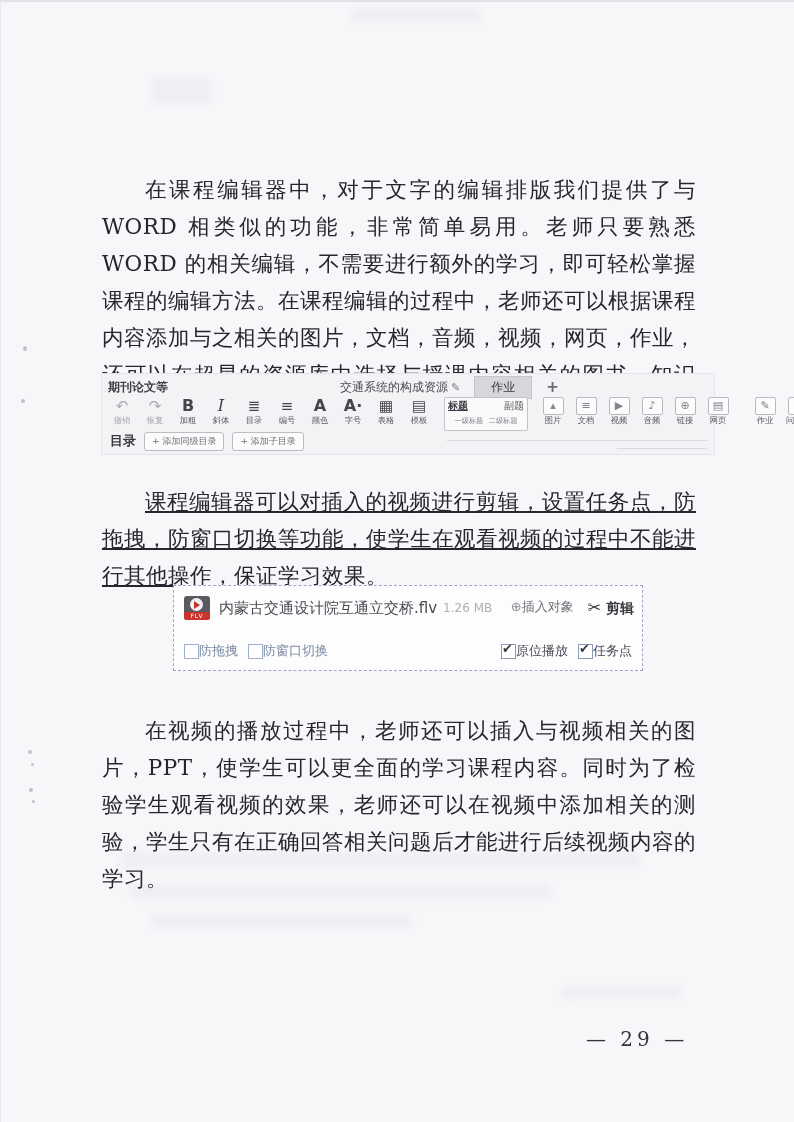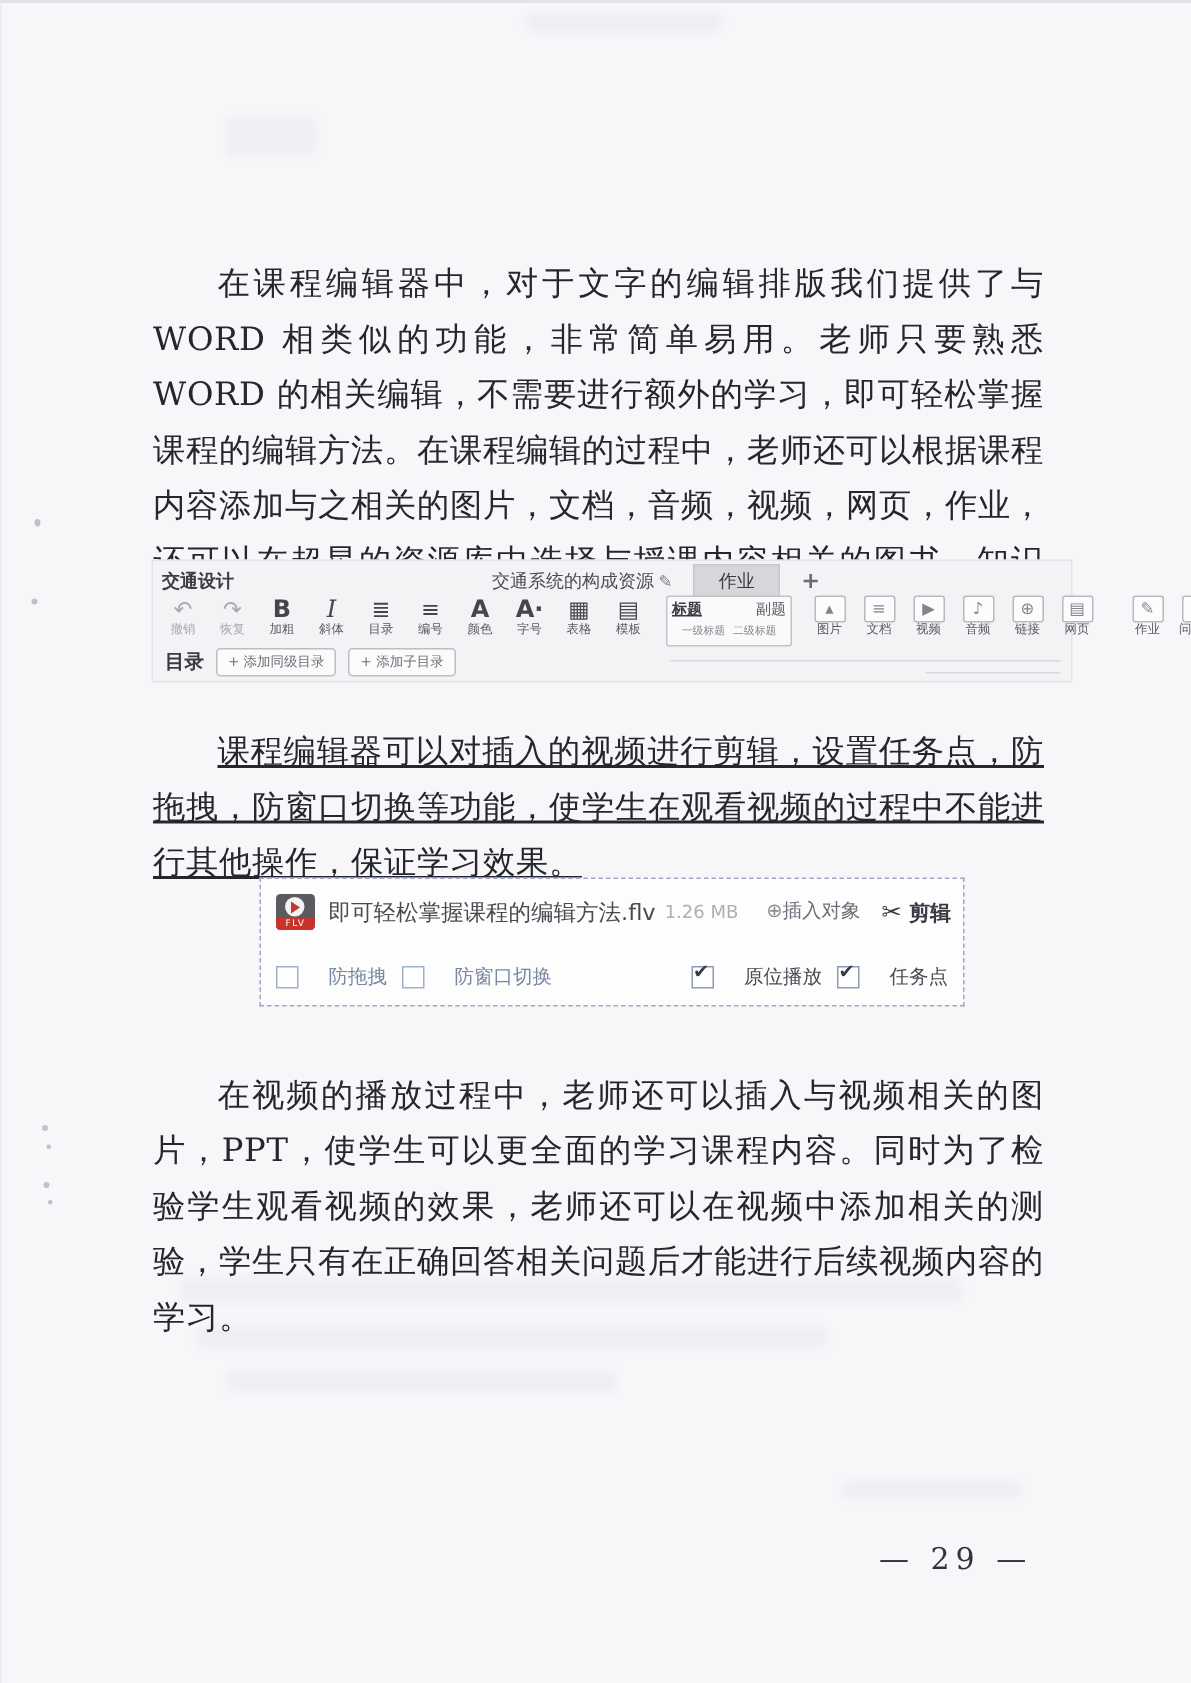--- a/index.html
+++ b/index.html
@@ -53,21 +53,21 @@
                  color:#fff;font-size:6px;line-height:8px;text-align:center;letter-spacing:1px;}
   .vname{font-size:15px;color:#4a4a52;}
   .vsize{font-size:12px;color:#aeaeb6;margin-left:6px;}
   .vact{margin-left:auto;display:flex;align-items:flex-start;gap:14px;}
   .ins{font-size:13px;color:#6e6e78;}
   .ins .oplus{font-size:13px;color:#8a8a94;}
   .clip{font-size:14px;color:#3a3a42;font-weight:bold;}
   .clip .scis{font-size:16px;}
   .vrow2{position:absolute;left:10px;bottom:10px;right:10px;display:flex;align-items:center;}
   .ckgroup{display:flex;gap:10px;} .ckgroup.right{margin-left:auto;}
-  .ck{display:flex;align-items:center;gap:20px;font-size:13px;color:#7a87a0;}
+  .ck{display:flex;align-items:center;gap:0;font-size:13px;color:#7a87a0;}
   .ck.on{color:#4a4a55;}
   .ckbox{width:13px;height:13px;border:1px solid #9fb0cc;background:#fff;flex:none;position:relative;}
   .ck.on .ckbox{border-color:#8a9ab8;}
   .ckbox .mark{position:absolute;left:0px;top:-4px;font-size:13px;color:#3a3a42;}
   
   .pagenum{position:absolute;left:585px;top:1025px;font-size:20px;color:#33333c;letter-spacing:4px;}
   
   .smudge{position:absolute;background:rgba(90,90,125,0.05);filter:blur(3px);border-radius:4px;}
   .speck{position:absolute;background:rgba(70,70,95,0.30);border-radius:50%;filter:blur(0.5px);}
 </style>
@@ -86,21 +86,21 @@
   <div class="speck" style="left:20px;top:397px;width:4px;height:4px;"></div>
   <div class="speck" style="left:27px;top:748px;width:4px;height:4px;"></div>
   <div class="speck" style="left:30px;top:761px;width:3px;height:3px;"></div>
   <div class="speck" style="left:28px;top:786px;width:4px;height:4px;"></div>
   <div class="speck" style="left:31px;top:798px;width:3px;height:3px;"></div>
 
   <p class="para" id="p1">在课程编辑器中，对于文字的编辑排版我们提供了与 WORD 相类似的功能，非常简单易用。老师只要熟悉 WORD 的相关编辑，不需要进行额外的学习，即可轻松掌握课程的编辑方法。在课程编辑的过程中，老师还可以根据课程内容添加与之相关的图片，文档，音频，视频，网页，作业，还可以在超星的资源库中选择与授课内容相关的图书，知识点，期刊论文等。</p>
 
   <div class="shot1">
     <div class="tabrow">
-      <span class="course-title">交通设计</span>
+      <span class="course-title">期刊论文等</span>
       <span class="tab-res">交通系统的构成资源</span>
       <span class="pencil">✎</span>
       <span class="tab-active">作业</span>
       <span class="tab-add">+</span>
     </div>
     <div class="toolrow" id="toolrow">
         <div class="tbtn dis">
           <span class="tico">↶</span>
           <span class="tlbl">撤销</span>
         </div>
@@ -194,21 +194,21 @@
 
   <p class="para" id="p2">课程编辑器可以对插入的视频进行剪辑，设置任务点，防拖拽，防窗口切换等功能，使学生在观看视频的过程中不能进行其他操作，保证学习效果。</p>
 
   <div class="shot2">
     <div class="vrow1">
       <span class="flv-ico">
         <span class="cir"></span>
         <span class="tri"></span>
         <span class="band">FLV</span>
       </span>
-      <span class="vname">即可轻松掌握课程的编辑方法.flv</span>
+      <span class="vname">内蒙古交通设计院互通立交桥.flv</span>
       <span class="vsize">1.26 MB</span>
       <span class="vact">
         <span class="ins"><span class="oplus">⊕</span><span>插入对象</span></span>
         <span class="clip"><span class="scis">✂</span> <span>剪辑</span></span>
       </span>
     </div>
     <div class="vrow2">
       <span class="ckgroup" id="cks-left">
           <span class="ck">
             <span class="ckbox"></span>

